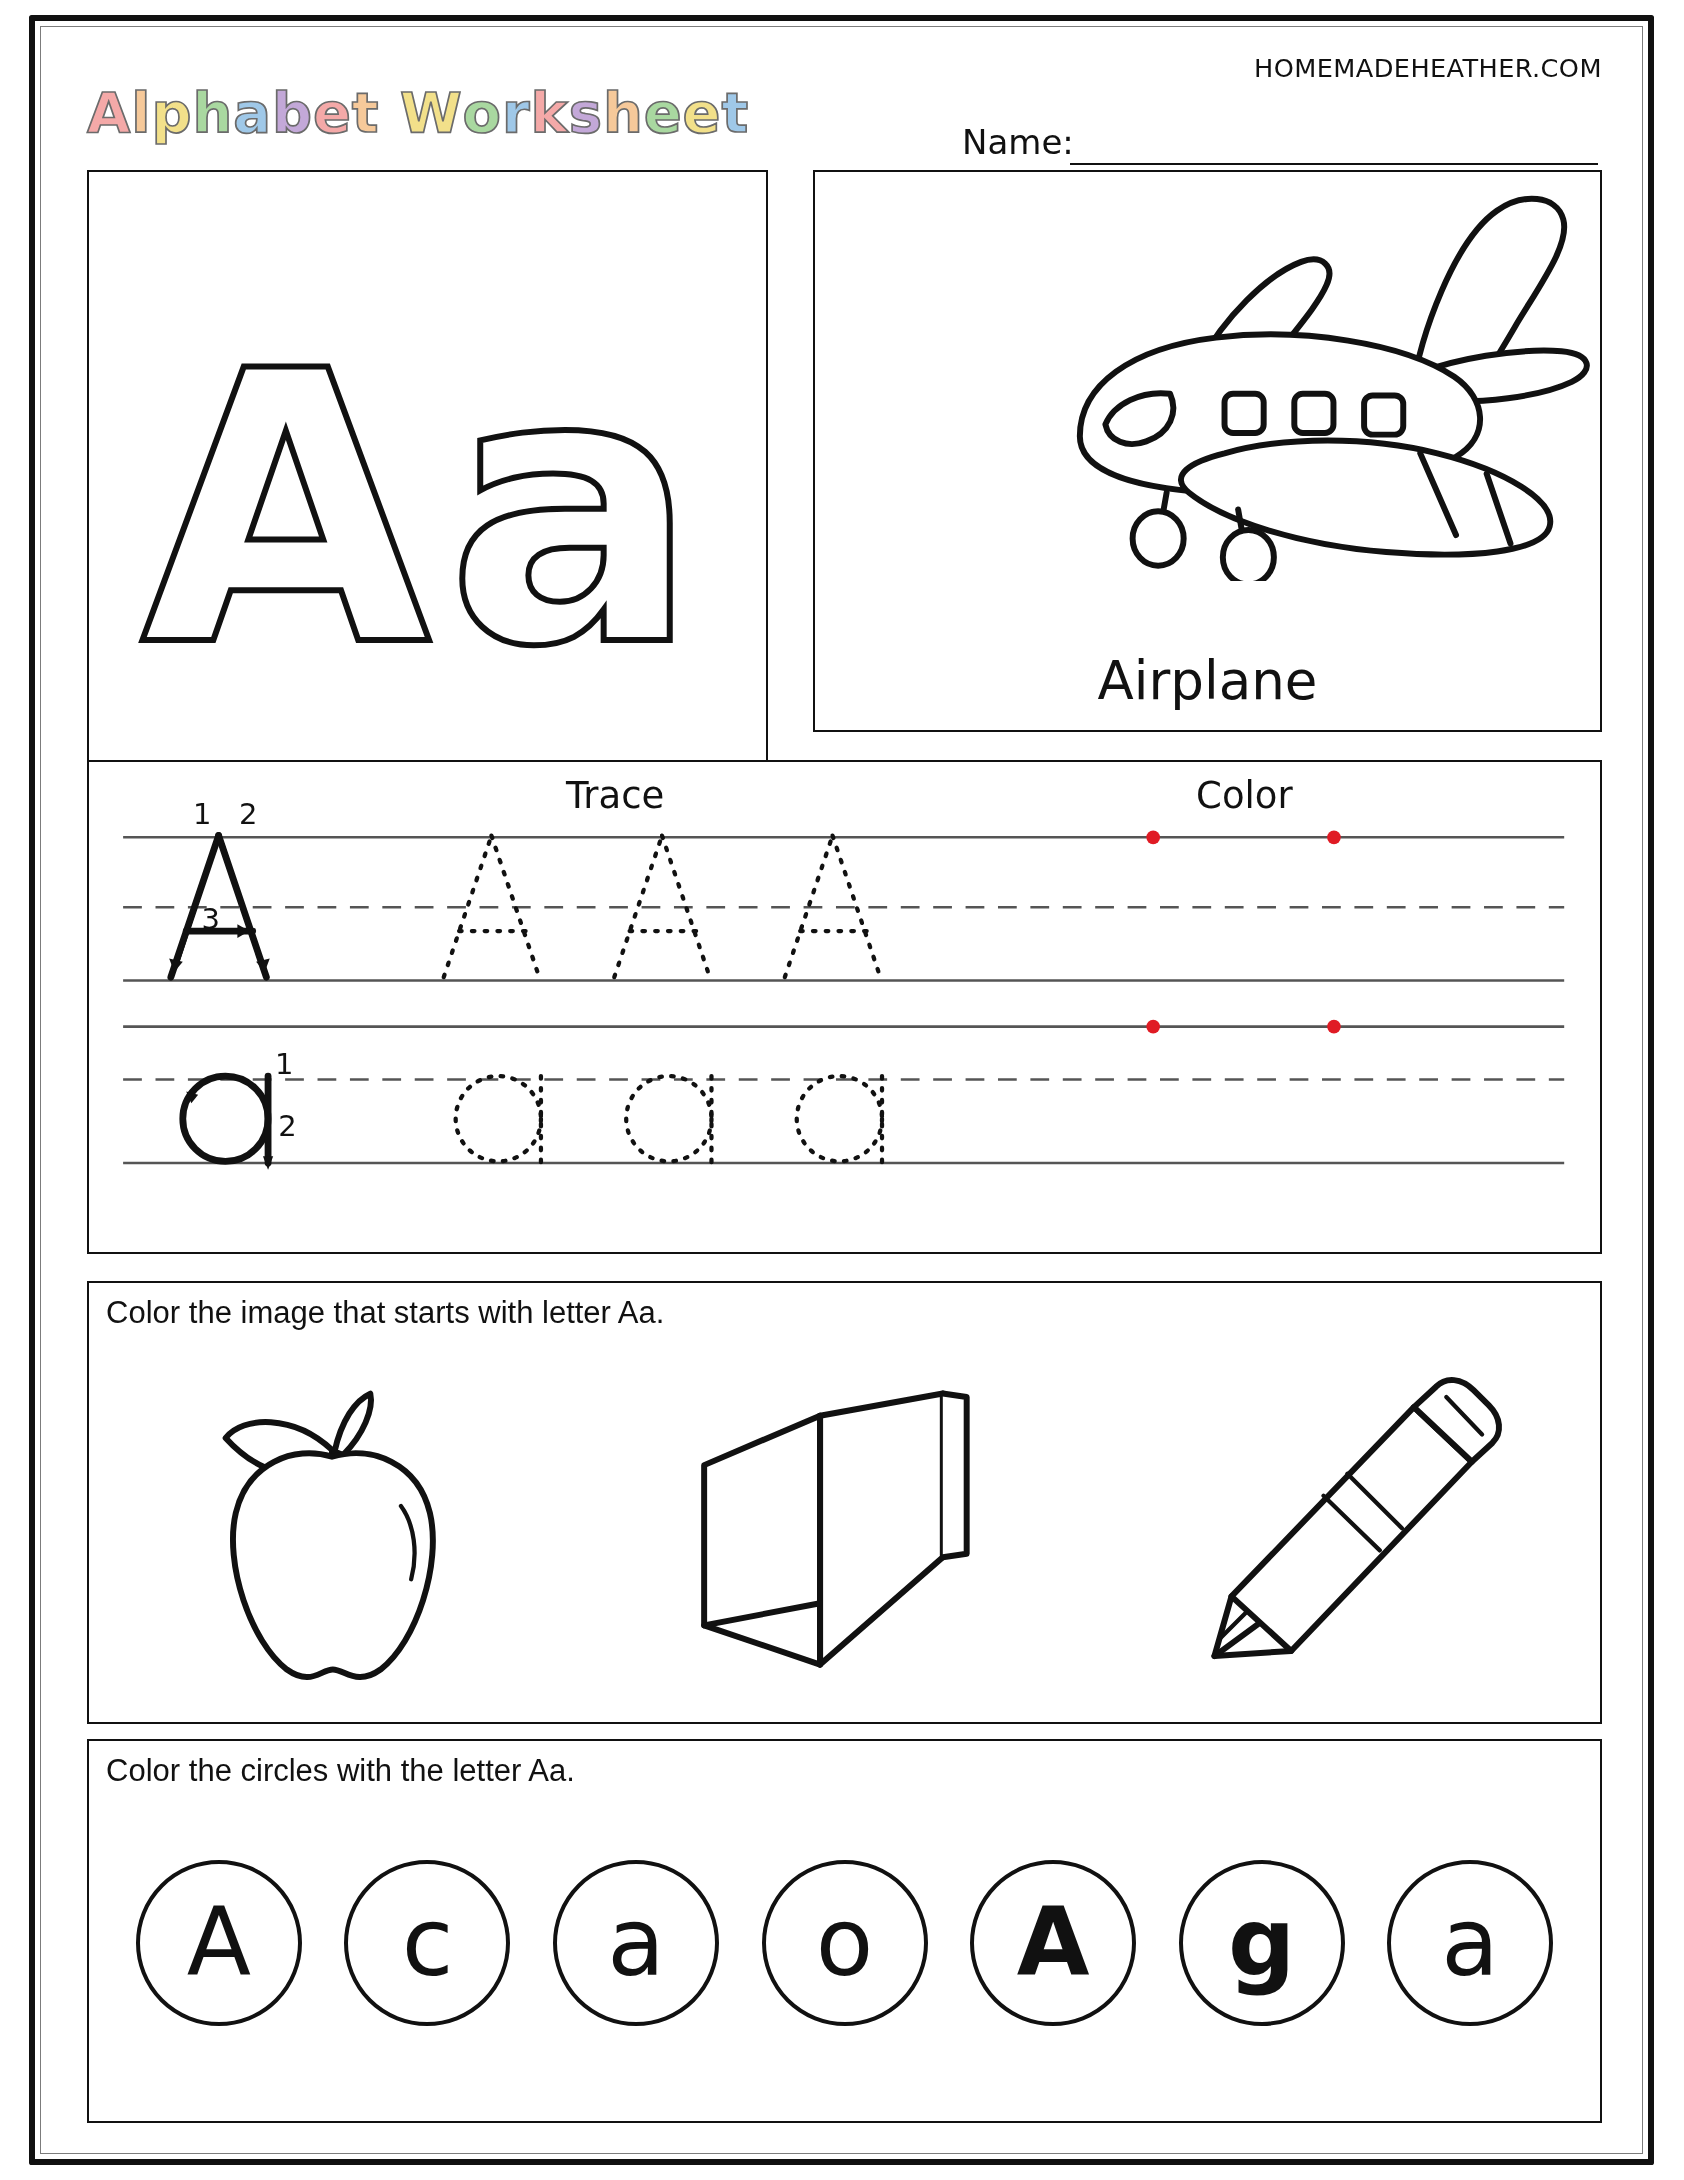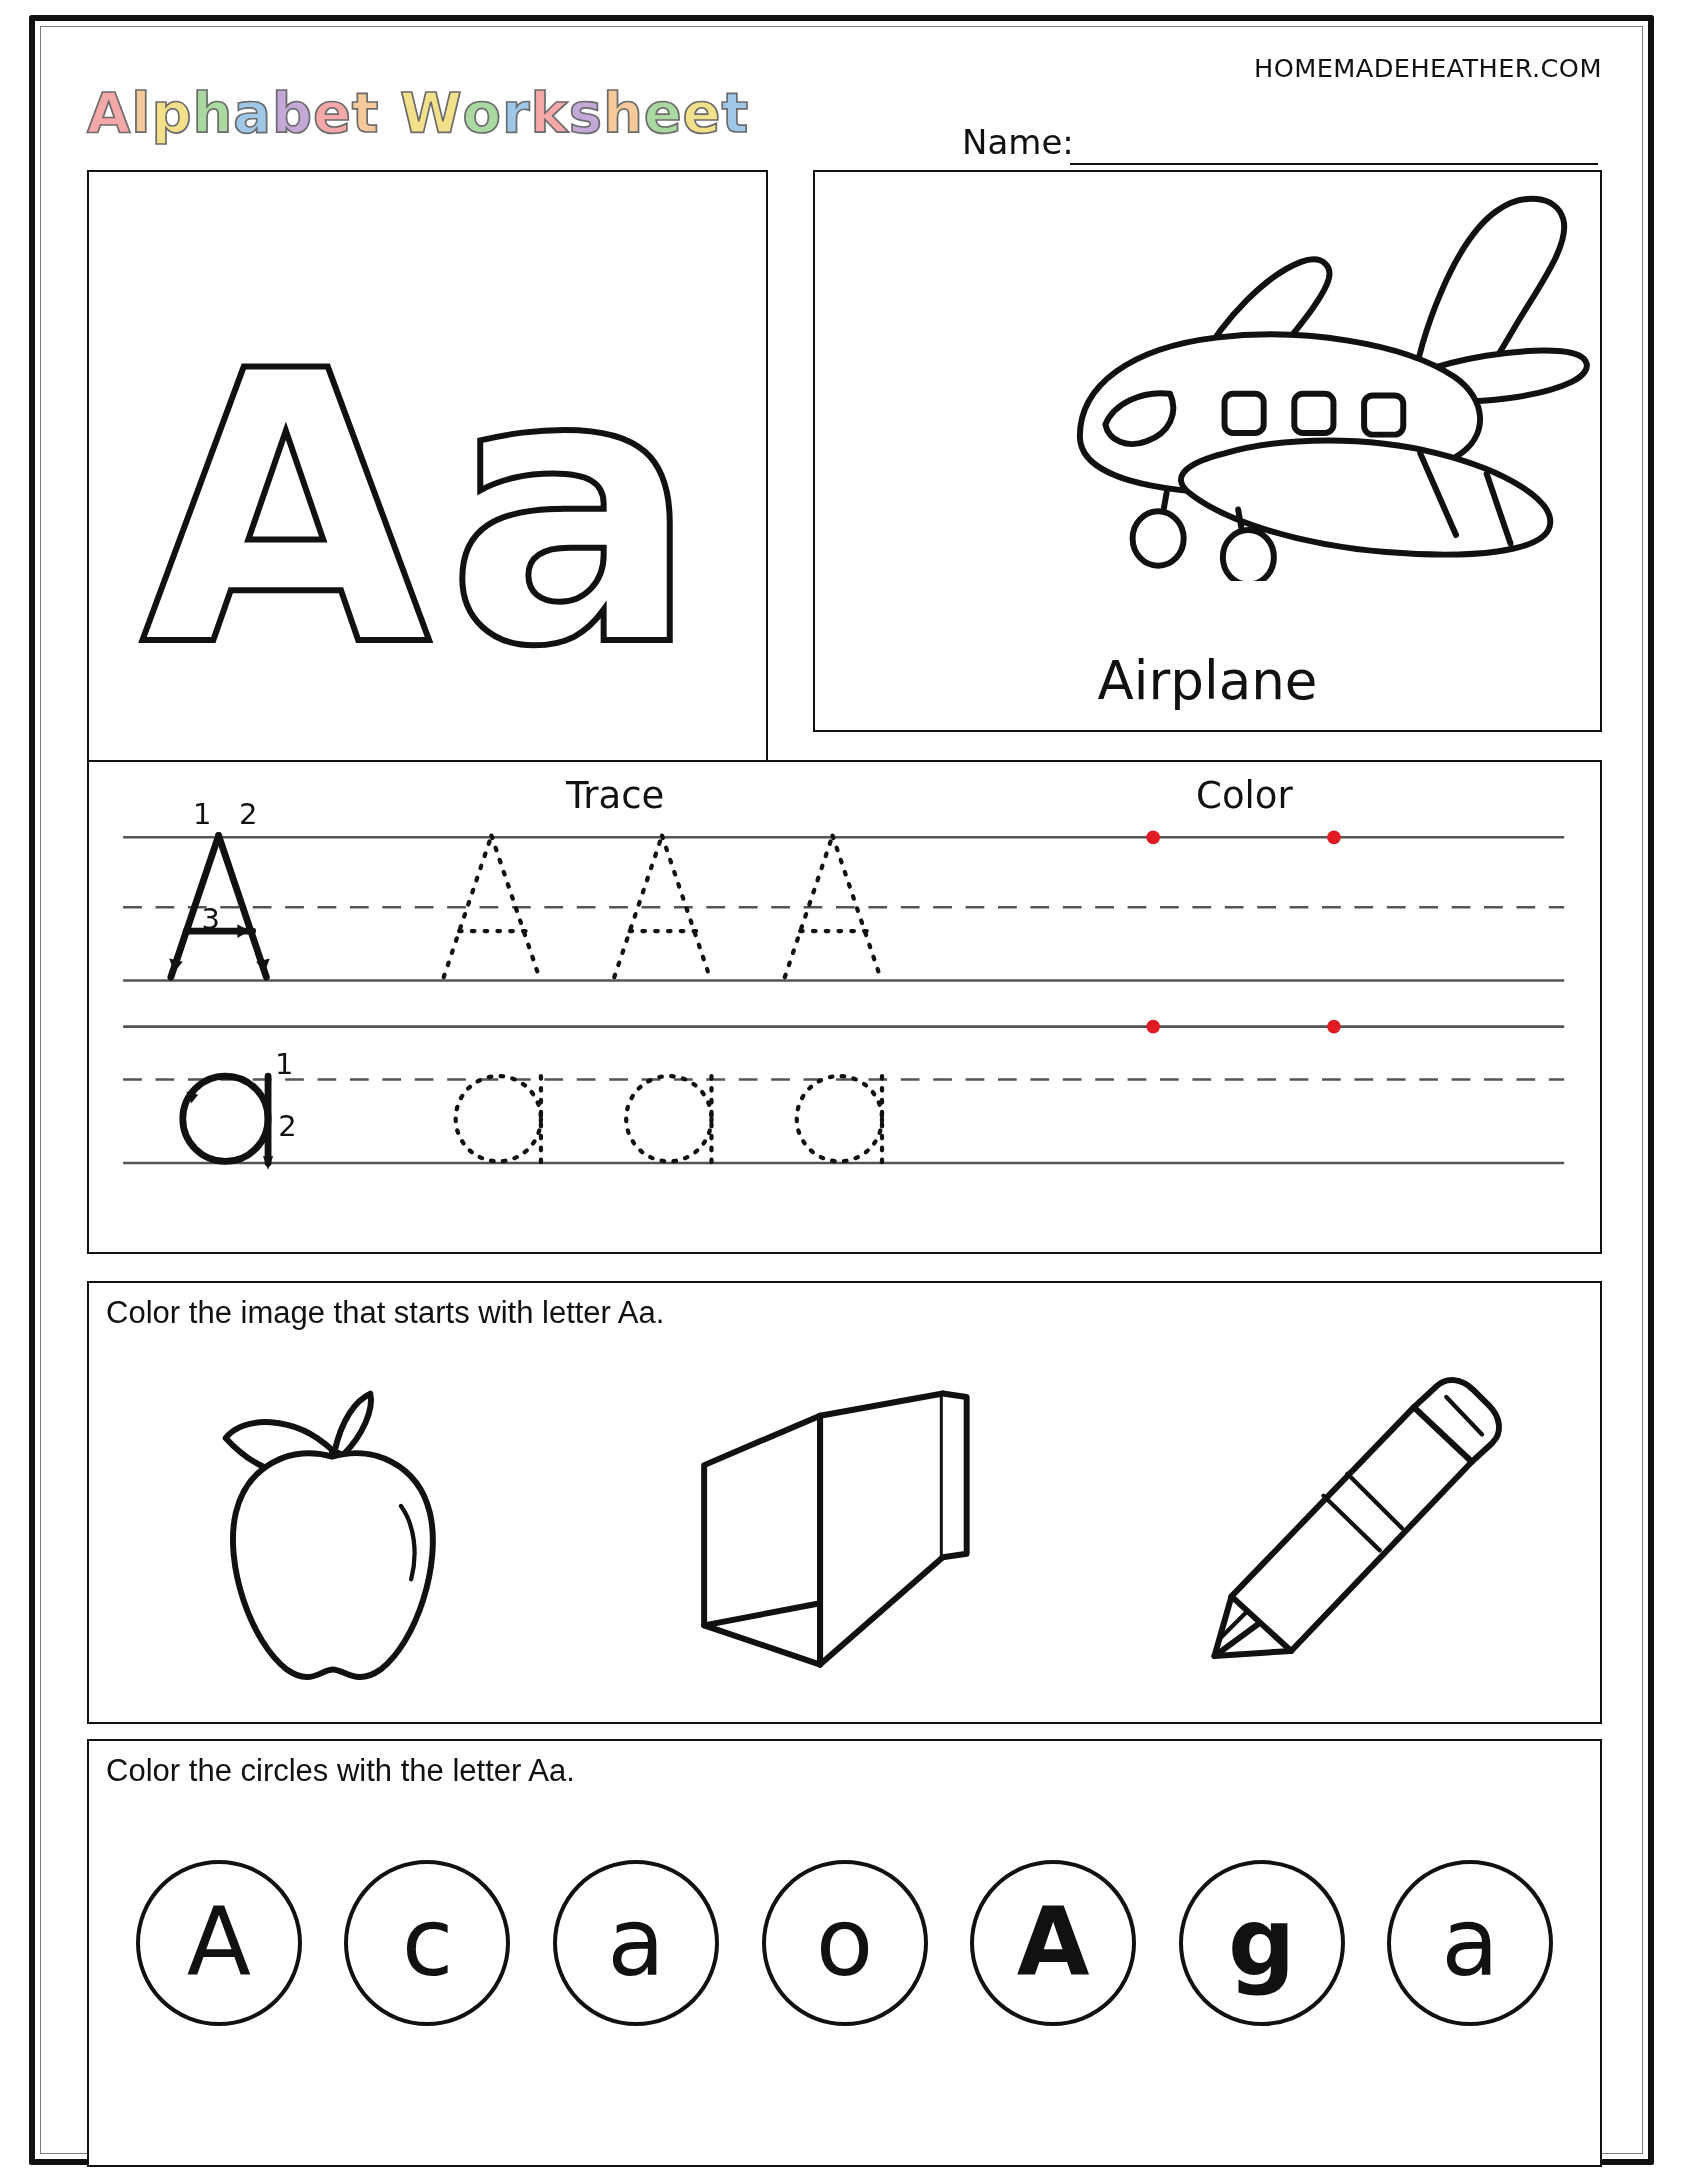--- a/index.html
+++ b/index.html
@@ -149,21 +149,21 @@
   }
   .img-row {
     position: absolute;
     left: 0; top: 60px; width: 100%; height: 366px;
     display: flex;
     align-items: center;
     justify-content: space-around;
   }
 
   
-  #circle-box { left: 5.1px; top: 1695px; width: 1515px; height: 428px; }
+  #circle-box { left: 5.1px; top: 1695px; width: 1515px; height: 384px; }
   .circle-row {
     position: absolute;
     left: 0; top: 61px; width: 100%; height: 281px;
     display: flex;
     align-items: center;
     justify-content: space-around;
     padding: 0 25.6px;
   }
   .circle {
     width: 166px; height: 166px;

